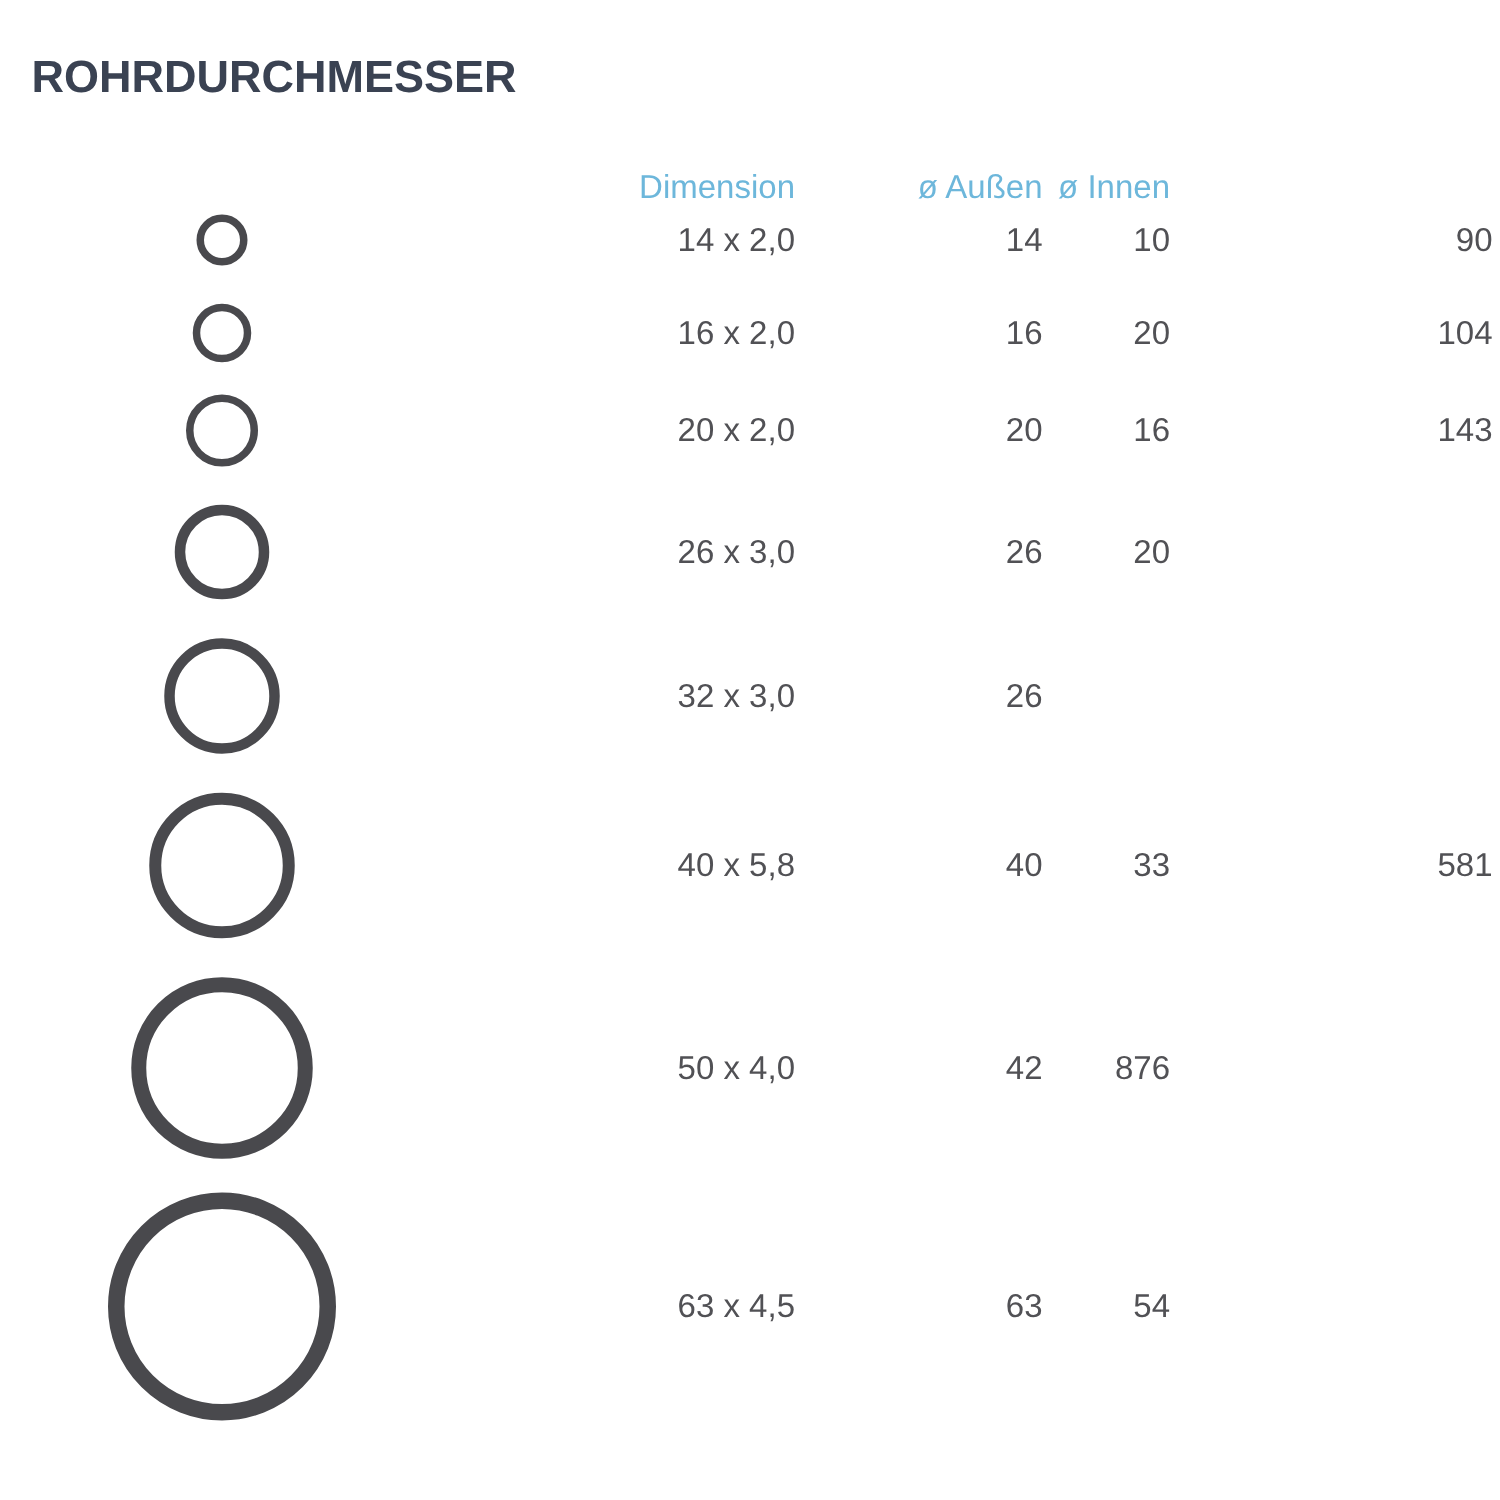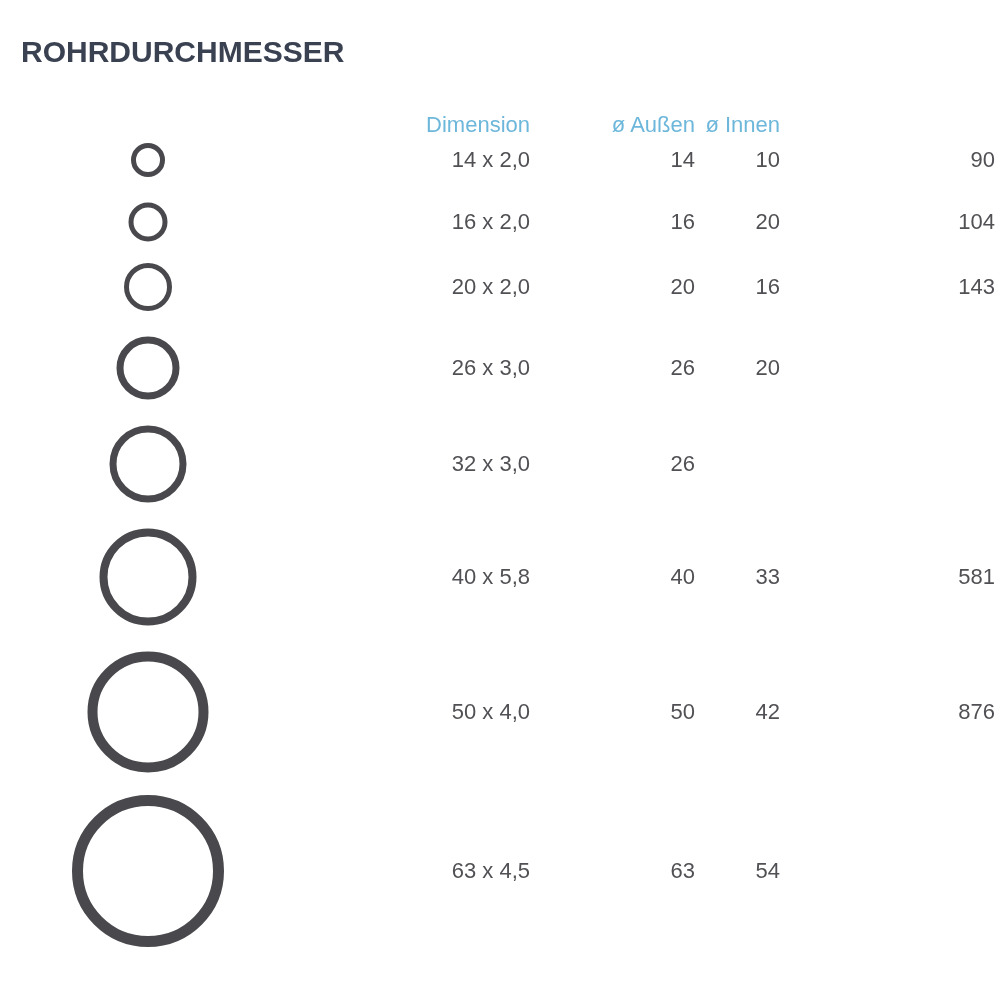--- a/index.html
+++ b/index.html
@@ -111,21 +111,20 @@
       <span class="cell">40</span>
       <span class="cell">33</span>
       <span class="cell">581</span>
     </div>
   </div>
 
   <div class="trow" style="top:712px">
     <span class="ring" style="width: 121px; height: 121px; border-width: 10px;"></span>
     <div class="cells">
       <span class="cell">50 x 4,0</span>
-      <span class="cell">50</span>
       <span class="cell">42</span>
       <span class="cell">876</span>
     </div>
   </div>
 
   <div class="trow" style="top:871px">
     <span class="ring" style="width: 152px; height: 152px; border-width: 11px;"></span>
     <div class="cells">
       <span class="cell">63 x 4,5</span>
       <span class="cell">63</span>

